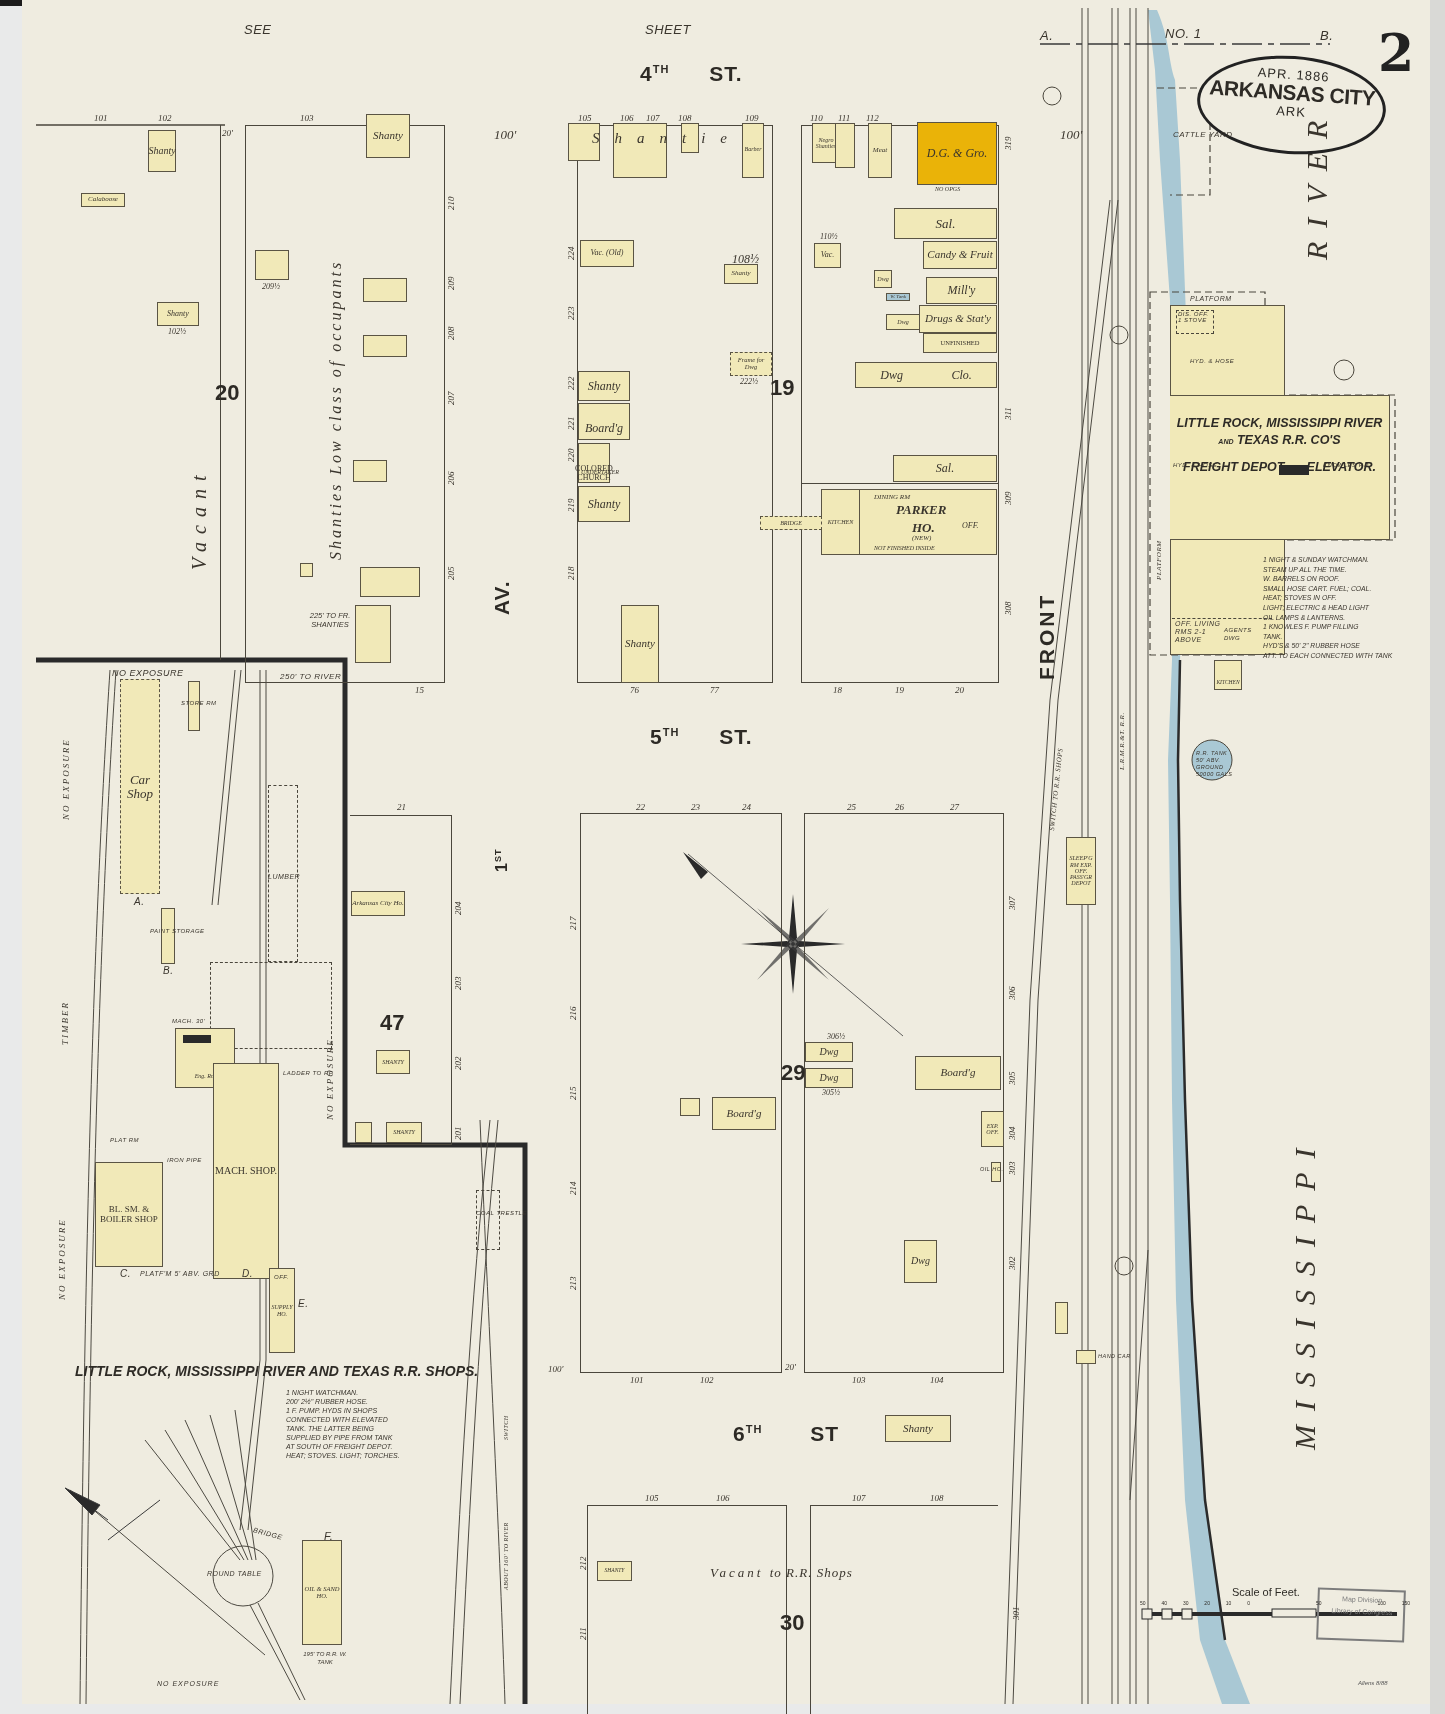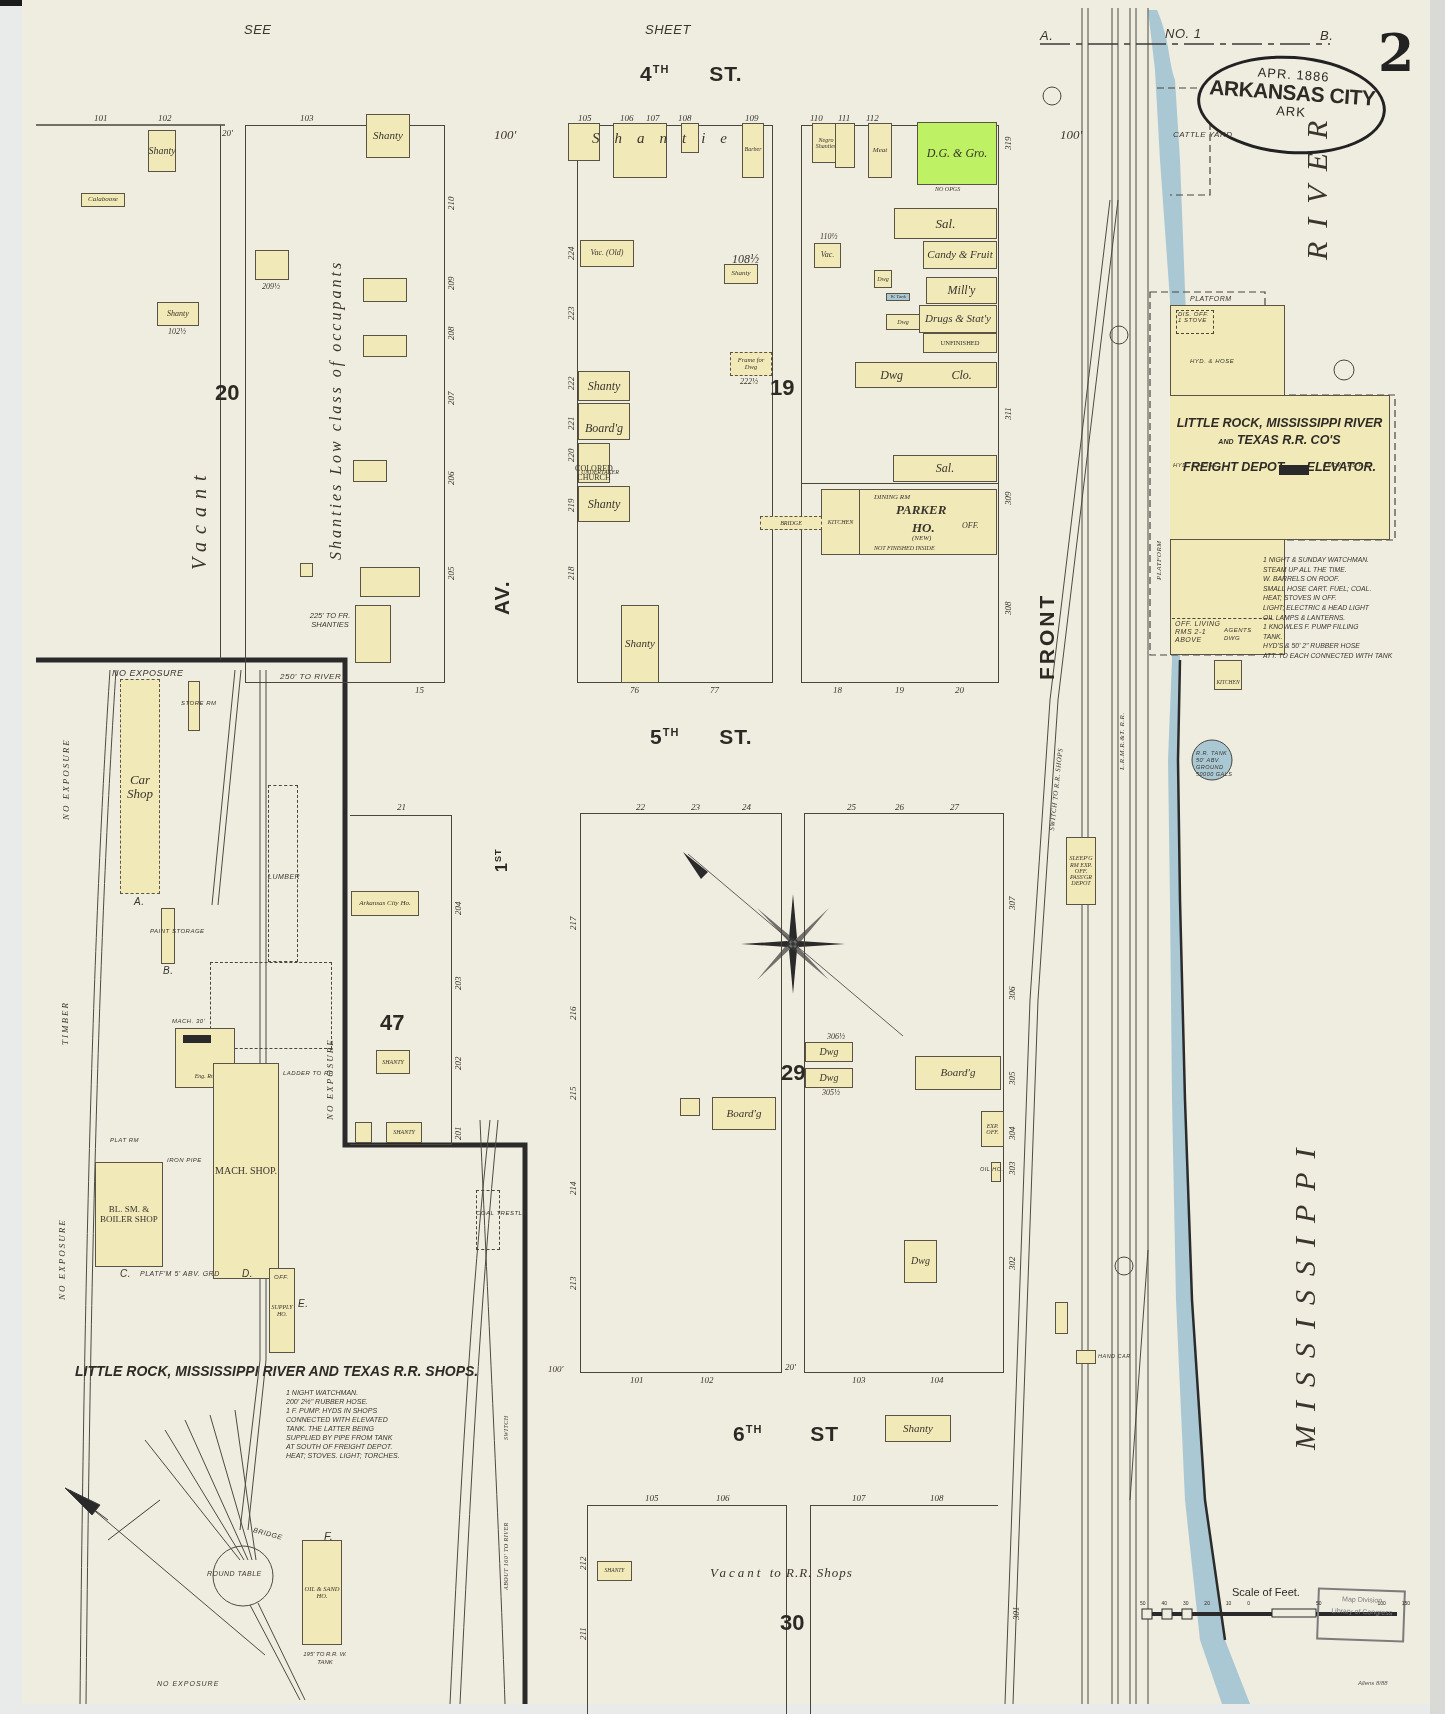--- a/index.html
+++ b/index.html
@@ -8,21 +8,21 @@
   #topbar{position:absolute;left:0;top:0;width:1445px;height:6px;background:#1c1c1c;}
   #rightedge{position:absolute;left:1430px;top:0;width:15px;height:1714px;background:#d9d9d6;}
   .abs{position:absolute;}
   .lbl{position:absolute;white-space:nowrap;font-family:"Liberation Serif",serif;font-style:italic;color:#3a352d;}
   .sm{font-size:9px;}
   .md{font-size:13px;}
   .caps{font-family:"Liberation Sans",sans-serif;font-style:italic;text-transform:uppercase;letter-spacing:0.5px;}
   .street{position:absolute;font-family:"Liberation Sans",sans-serif;font-weight:bold;font-size:21px;color:#2d2a25;white-space:nowrap;letter-spacing:1px;}
   .blocknum{position:absolute;font-family:"Liberation Sans",sans-serif;font-weight:bold;font-size:22px;color:#2d2a25;}
   .bldg{position:absolute;background:#f1e9b8;border:1.3px solid #5a5444;box-sizing:border-box;display:flex;align-items:center;justify-content:center;text-align:center;font-family:"Liberation Serif",serif;font-style:italic;font-size:11px;color:#3a352d;line-height:1.05;overflow:visible;}
-  .bldg.pink{background:#bef264;}
+  .bldg.pink{background:#eab308;}
   .bldg.dash{border-style:dashed;}
   .block{position:absolute;border:1.5px solid #4a463c;box-sizing:border-box;}
   .vtext{position:absolute;transform-origin:left top;white-space:nowrap;font-family:"Liberation Serif",serif;font-style:italic;color:#3a352d;}
   svg{position:absolute;left:0;top:0;}
   .note{position:absolute;font-family:"Liberation Sans",sans-serif;font-style:italic;font-size:8.5px;line-height:12px;text-transform:uppercase;color:#3a352d;}
 </style>
 </head>
 <body>
 
 <div id="topbar"></div>
@@ -348,21 +348,21 @@
 </div>
 <span class="lbl caps" style="left:207px;top:1570px;font-size:7px;">Round Table</span>
 <span class="lbl caps" style="left:253px;top:1530px;font-size:7px;transform:rotate(15deg);">Bridge</span>
 <span class="lbl md caps" style="left:324px;top:1530px;font-size:11px;">F.</span>
 <div class="bldg" style="left:302px;top:1540px;width:40px;height:105px;font-size:6.5px;text-transform:uppercase;">Oil &amp; Sand Ho.</div>
 <div class="note" style="left:300px;top:1650px;width:50px;text-align:center;font-size:6px;line-height:8px;">195' to R.R. W. Tank</div>
 <span class="lbl caps" style="left:157px;top:1680px;font-size:7px;letter-spacing:1px;">No Exposure</span>
 <div class="vtext caps" style="left:503px;top:1440px;transform:rotate(-90deg);font-size:6px;">Switch</div>
 <div class="vtext caps" style="left:503px;top:1590px;transform:rotate(-90deg);font-size:6px;">About 160' to River</div>
 
-<div class="bldg" style="left:351px;top:891px;width:68px;height:25px;font-size:7px;">
+<div class="bldg" style="left:351px;top:891px;width:54px;height:25px;font-size:7px;">
     <span>Arkansas City Ho.</span>
   </div>
 <div class="bldg" style="left:376px;top:1050px;width:34px;height:24px;font-size:6px;text-transform:uppercase;">Shanty</div>
 <div class="bldg" style="left:355px;top:1122px;width:17px;height:21px;"></div>
 <div class="bldg" style="left:386px;top:1122px;width:36px;height:21px;font-size:6px;text-transform:uppercase;">Shanty</div>
 
 <div class="bldg" style="left:680px;top:1098px;width:20px;height:18px;"></div>
 <div class="bldg" style="left:712px;top:1097px;width:64px;height:33px;font-size:11px;">Board'g</div>
 <div class="bldg" style="left:805px;top:1042px;width:48px;height:20px;font-size:10px;">Dwg</div>
 <div class="bldg" style="left:805px;top:1068px;width:48px;height:20px;font-size:10px;">Dwg</div>

